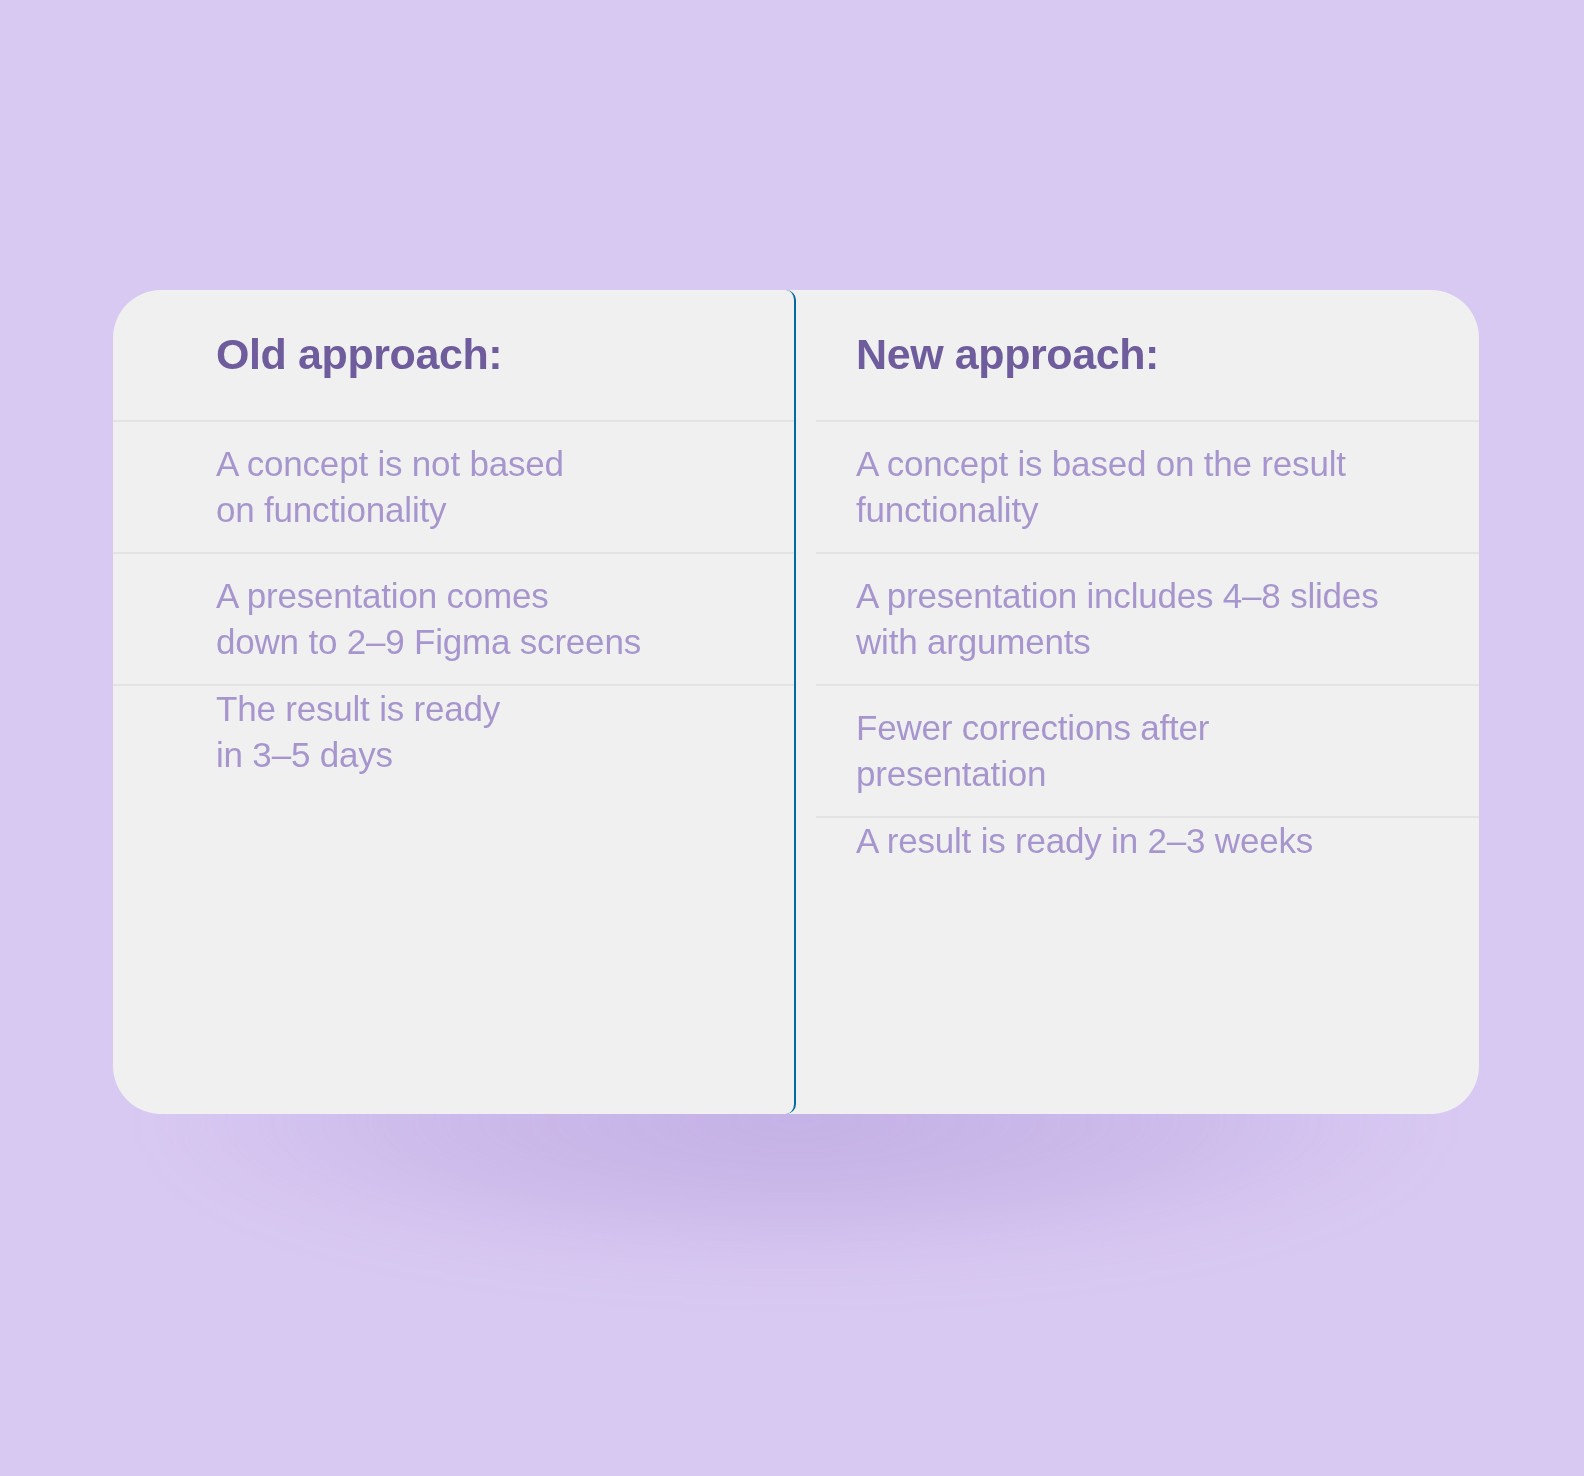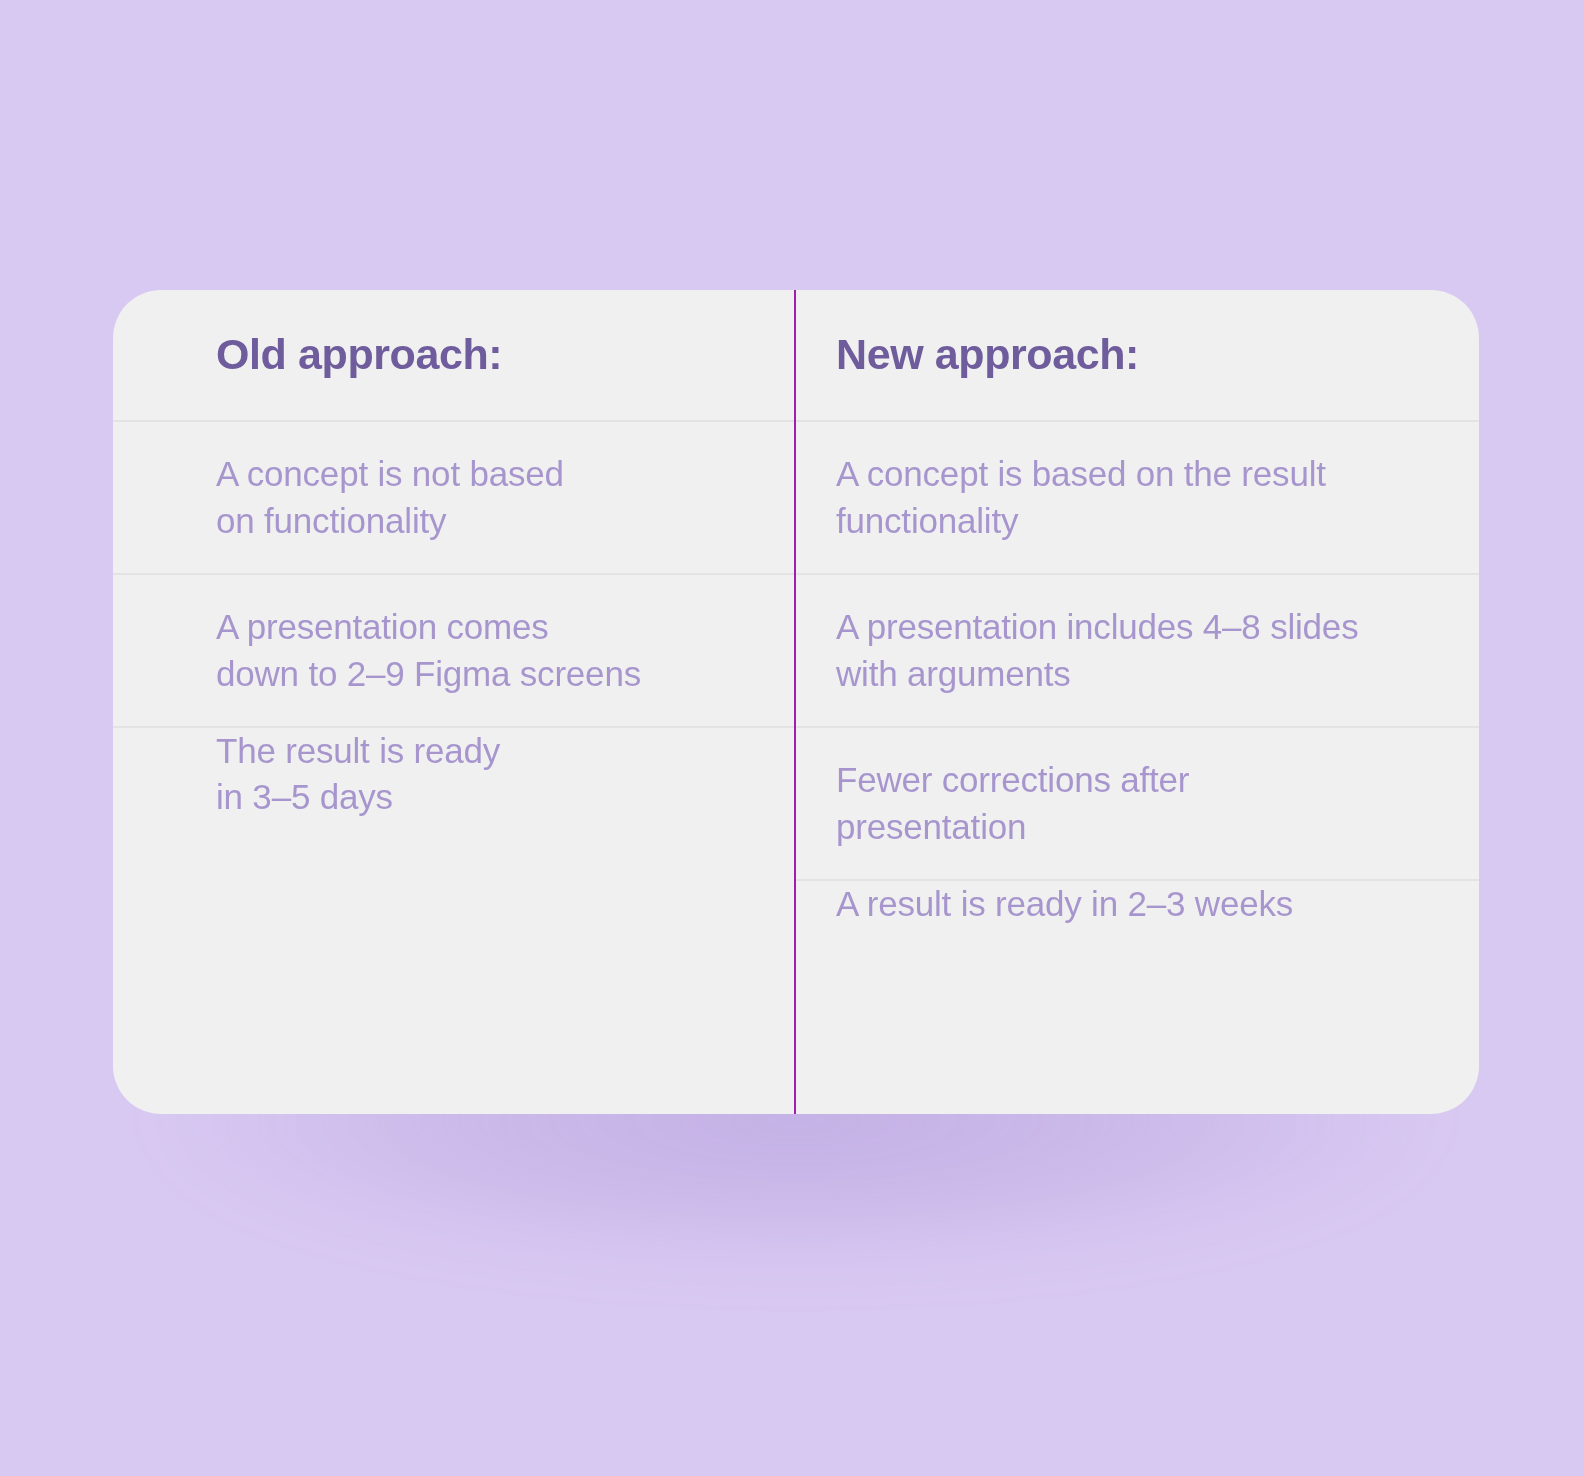--- a/index.html
+++ b/index.html
@@ -43,40 +43,40 @@
     border-radius: 48px;
     overflow: hidden;
     display: flex;
   }
 
   .col {
     width: 50%;
     position: relative;
   }
 
-  .col-left  { border-right: 2px solid #a21caf; }
+  .col-left  { border-right: 2px solid #0369a1; border-radius: 10px; }
 
   
   .cell {
     padding-left: 103px;
     padding-right: 40px;
     position: relative;
   }
-  .col-right .cell { padding-left: 40px; padding-right: 50px; }
+  .col-right .cell { padding-left: 40px; padding-right: 50px; margin-left: 20px; }
 
   .cell-divider { border-bottom: 2px solid #E3E3E3; }
 
   .cell-head {
     height: 132px;
     display: flex;
     align-items: center;
   }
 
   .cell-body {
-    height: 153px;
+    height: 132px;
     display: flex;
     align-items: center;
   }
 
   .cell-last { height: 230px; align-items: flex-start; }
 
   .head-text {
     font-size: 43px;
     font-weight: bold;
     color: #6E5C9C;

